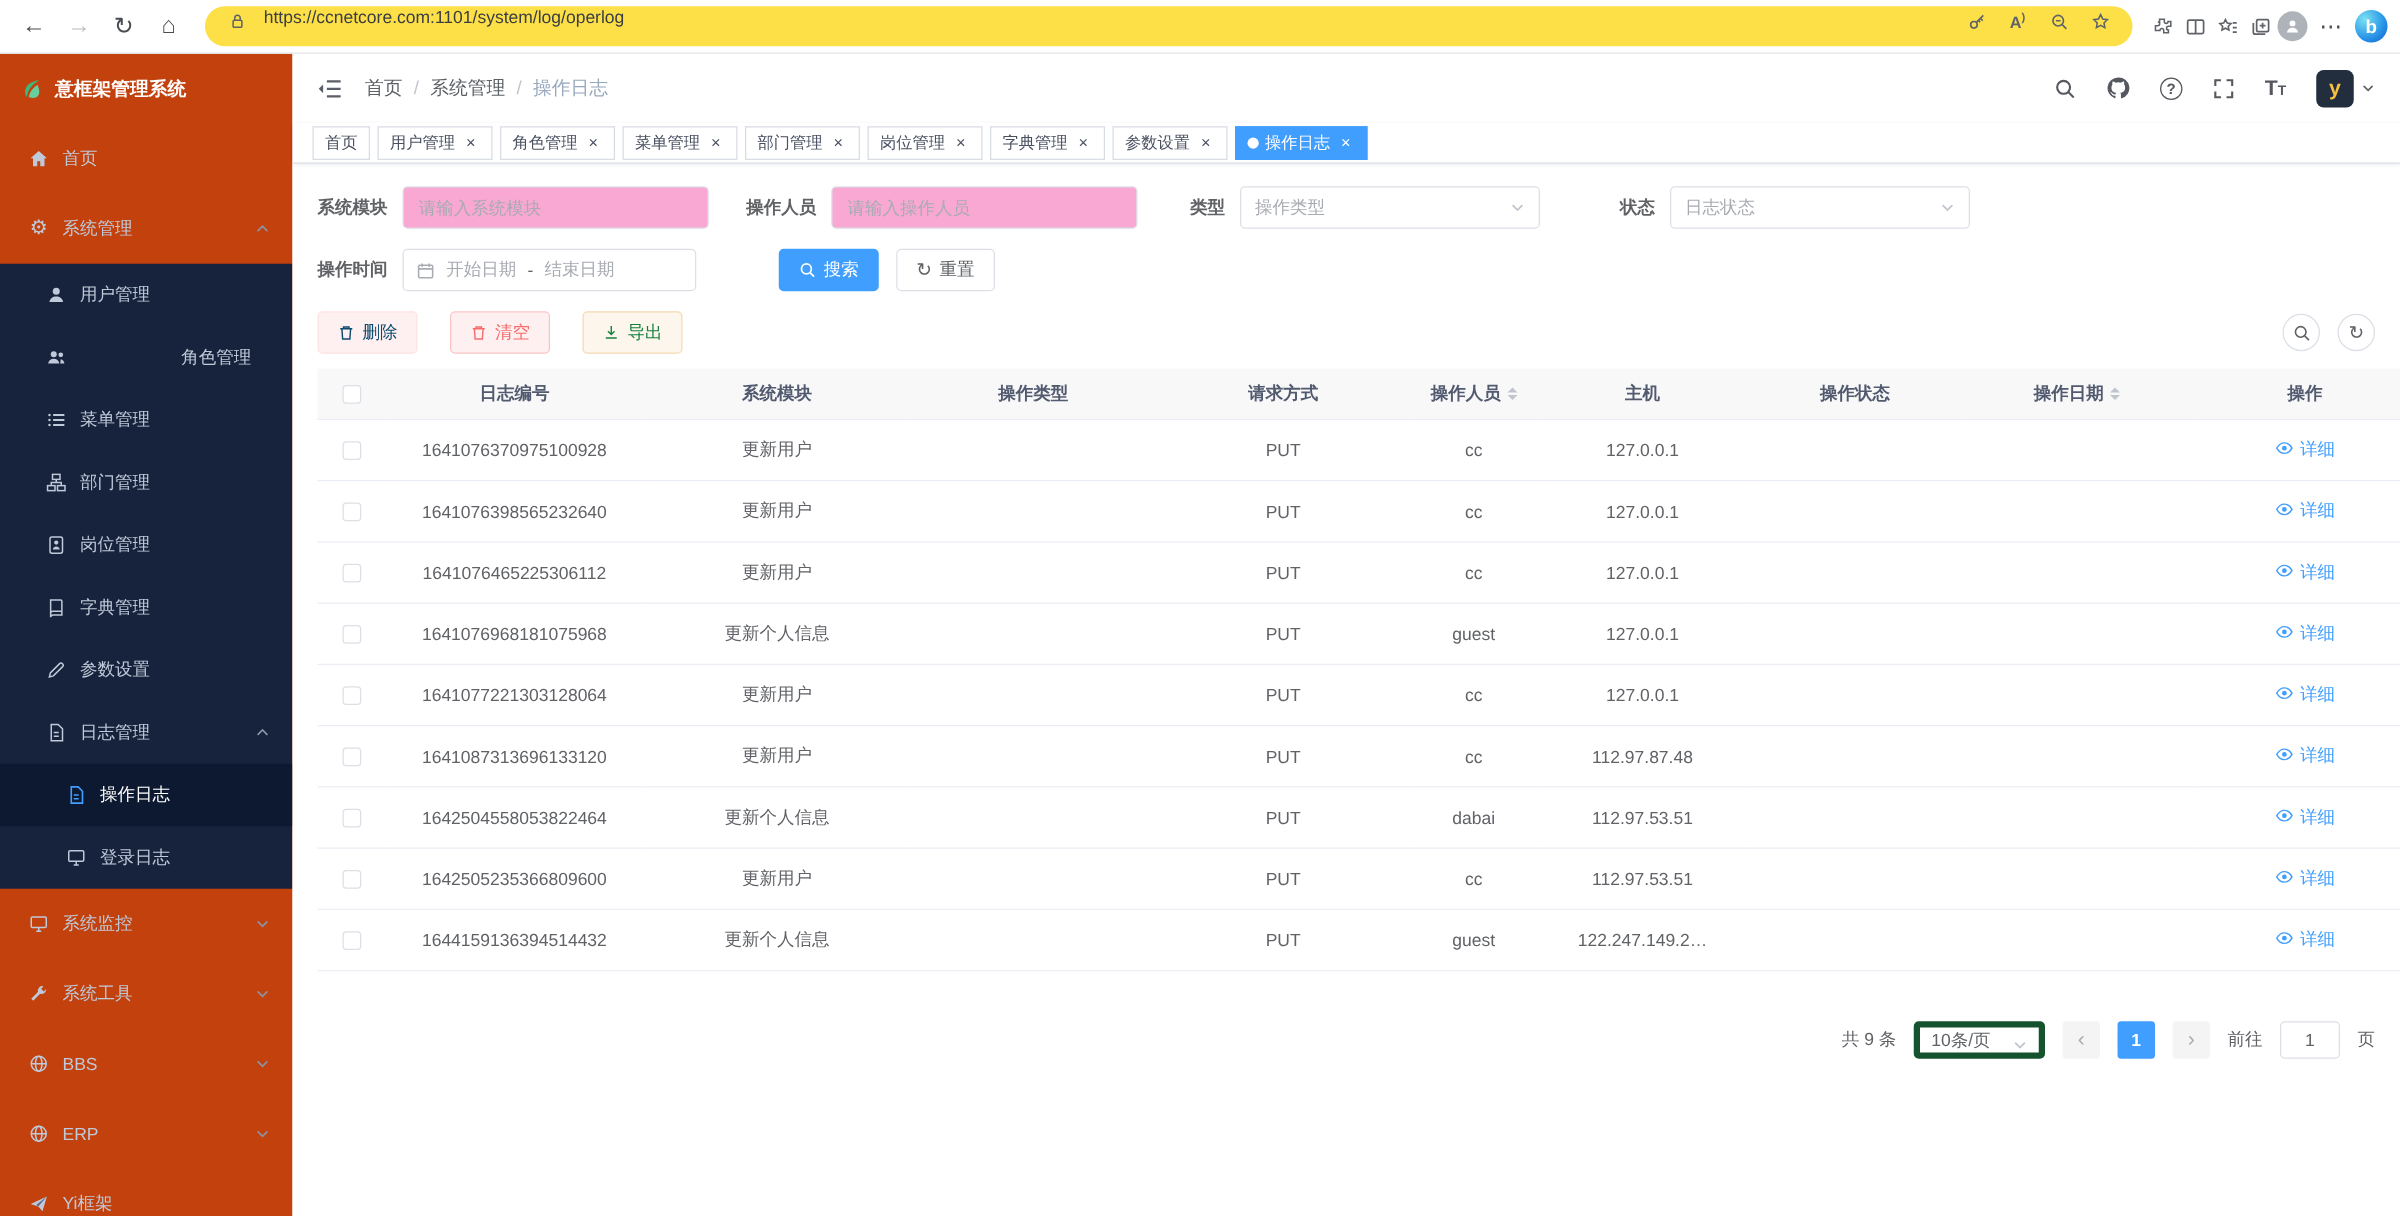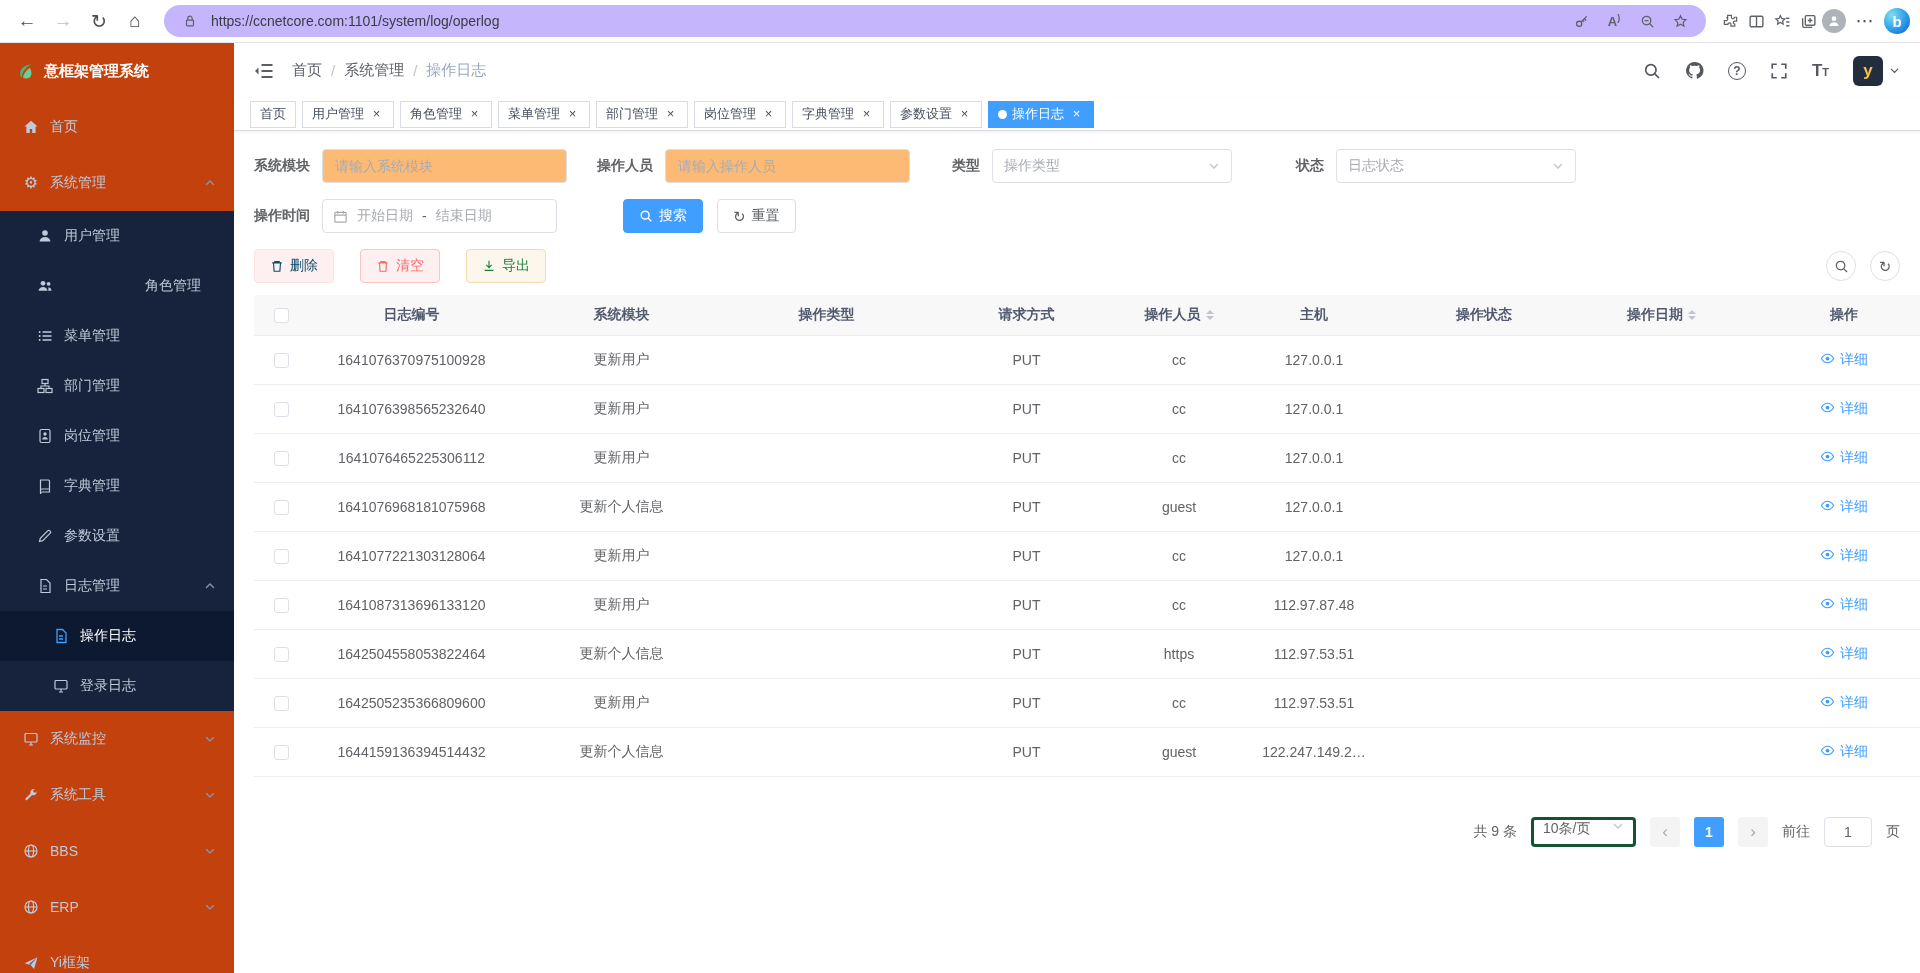--- a/index.html
+++ b/index.html
@@ -6,21 +6,21 @@
   html,body{width:1920px;height:973px;overflow:hidden;background:#fff;
     font-family:"Liberation Sans","DejaVu Sans",sans-serif;color:#303133;font-size:14px}
   button{font-family:inherit}
 
   
   .browser{height:43px;display:flex;align-items:center;background:#fff;
     border-bottom:1px solid #e2e4e8;padding:0 10px;gap:2px}
   .bicon{width:34px;height:34px;display:flex;align-items:center;justify-content:center;
     font-size:19px;color:#494c50;border-radius:6px;cursor:pointer;background:none;border:none;flex:none}
   .bicon.disabled{color:#bcbec2;cursor:default}
-  .addr{flex:1;height:32px;background:#c4b5fd;border-radius:16px;display:flex;align-items:center;
+  .addr{flex:1;height:32px;background:#fde047;border-radius:16px;display:flex;
     padding:0 14px;margin:0 10px;gap:9px;min-width:0}
   .addr .url{flex:1;font-size:14px;color:#3a3d42;white-space:nowrap;overflow:hidden}
   .aicon{color:#5f6368;display:flex;align-items:center;justify-content:center;width:24px;height:24px;
     cursor:pointer;background:none;border:none;flex:none}
   .ra{font-size:13px;color:#5f6368;font-weight:bold}
   .ra small{font-size:9px;vertical-align:super}
   .avatar-circle{width:24px;height:24px;border-radius:50%;background:#aeb3ba;display:flex;
     align-items:center;justify-content:center;color:#fff;flex:none}
   .more-dots{font-size:18px;letter-spacing:1px;color:#494c50}
   .bing{width:26px;height:26px;border-radius:50%;color:#fff;font-weight:bold;font-size:15px;
@@ -77,21 +77,21 @@
   .tag .x{font-size:13px;width:15px;height:15px;line-height:14px;text-align:center;border-radius:50%}
 
   
   .content{flex:1;padding:18px 20px;overflow:hidden}
   .filters{display:flex;align-items:center;margin-bottom:16px}
   .fgroup{display:flex;align-items:center;margin-right:30px}
   .fgroup.g2{margin-right:42px}
   .fgroup.g3{margin-right:64px}
   .flabel{font-weight:bold;color:#606266;font-size:14px;margin-right:12px;white-space:nowrap}
   .finput{height:34px;border:1px solid #dcdfe6;border-radius:4px;padding:0 12px;font-size:14px;
-    color:#606266;width:245px;outline:none;background:#fdba74}
+    color:#606266;width:245px;outline:none;background:#f9a8d4}
   .finput::placeholder{color:#a8abb2}
   .fselect{width:240px;height:34px;border:1px solid #dcdfe6;border-radius:4px;display:flex;
     align-items:center;justify-content:space-between;padding:0 11px;background:#fff;cursor:pointer}
   .fselect .ph{color:#a8abb2;font-size:14px}
   .fselect .chev{color:#c0c4cc}
   .fdate{width:235px;height:34px;border:1px solid #dcdfe6;border-radius:4px;display:flex;
     align-items:center;gap:9px;padding:0 10px;background:#fff;cursor:pointer;color:#a8abb2}
   .fdate .dsep{color:#606266}
   .fdate .cal{color:#a8abb2;display:flex}
 
@@ -119,22 +119,22 @@
     background:#fff;vertical-align:middle;cursor:pointer}
   .sort{display:inline-flex;flex-direction:column;margin-left:5px;vertical-align:middle}
   .sort i{display:block;width:0;height:0;border:4px solid transparent}
   .sort .up{border-bottom-color:#c0c4cc;margin-bottom:2px}
   .sort .dn{border-top-color:#c0c4cc}
   .detail{color:#409eff;display:inline-flex;gap:5px;cursor:pointer;font-size:14px}
 
   
   .pager{display:flex;align-items:center;justify-content:flex-end;margin-top:40px;gap:14px;
     font-size:14px;color:#606266}
-  .psel{width:105px;height:30px;border:3px solid #14532d;border-radius:4px;display:flex;
-    align-items:flex-start;justify-content:space-between;padding:0 9px;cursor:pointer;background:#fff}
+  .psel{width:105px;height:30px;border:5px solid #14532d;border-radius:4px;display:flex;
+    align-items:flex-end;justify-content:space-between;padding:0 9px;cursor:pointer;background:#fff}
   .psel .chev{color:#c0c4cc}
   .pbtn{width:30px;height:30px;background:#f4f4f5;border:none;border-radius:3px;display:flex;
     align-items:center;justify-content:center;color:#a8abb2;font-size:17px;cursor:pointer}
   .pbtn.pactive{background:#409eff;color:#fff;font-weight:bold;font-size:14px}
   .pinput{width:48px;height:30px;border:1px solid #dcdfe6;border-radius:4px;text-align:center;
     font-size:14px;color:#606266;outline:none}
 </style>
 </head>
 <body>
 
@@ -749,21 +749,21 @@
         <span>详细</span>
       </span>
     </td>
   </tr>
             <tr>
     <td><span class="cb"></span></td>
     <td>1642504558053822464</td>
     <td>更新个人信息</td>
     <td></td>
     <td>PUT</td>
-    <td>https</td>
+    <td>dabai</td>
     <td>112.97.53.51</td>
     <td></td>
     <td></td>
     <td>
       <span class="detail">
         <svg width="15" height="15" viewBox="0 0 16 16">
                     <path d="M1.5 8s2.5-4.5 6.5-4.5S14.5 8 14.5 8 12 12.5 8 12.5 1.5 8 1.5 8z" fill="none" stroke="currentColor" stroke-width="1.2"></path>
                     <circle cx="8" cy="8" r="2" fill="currentColor"></circle>
                   </svg>
         <span>详细</span>

